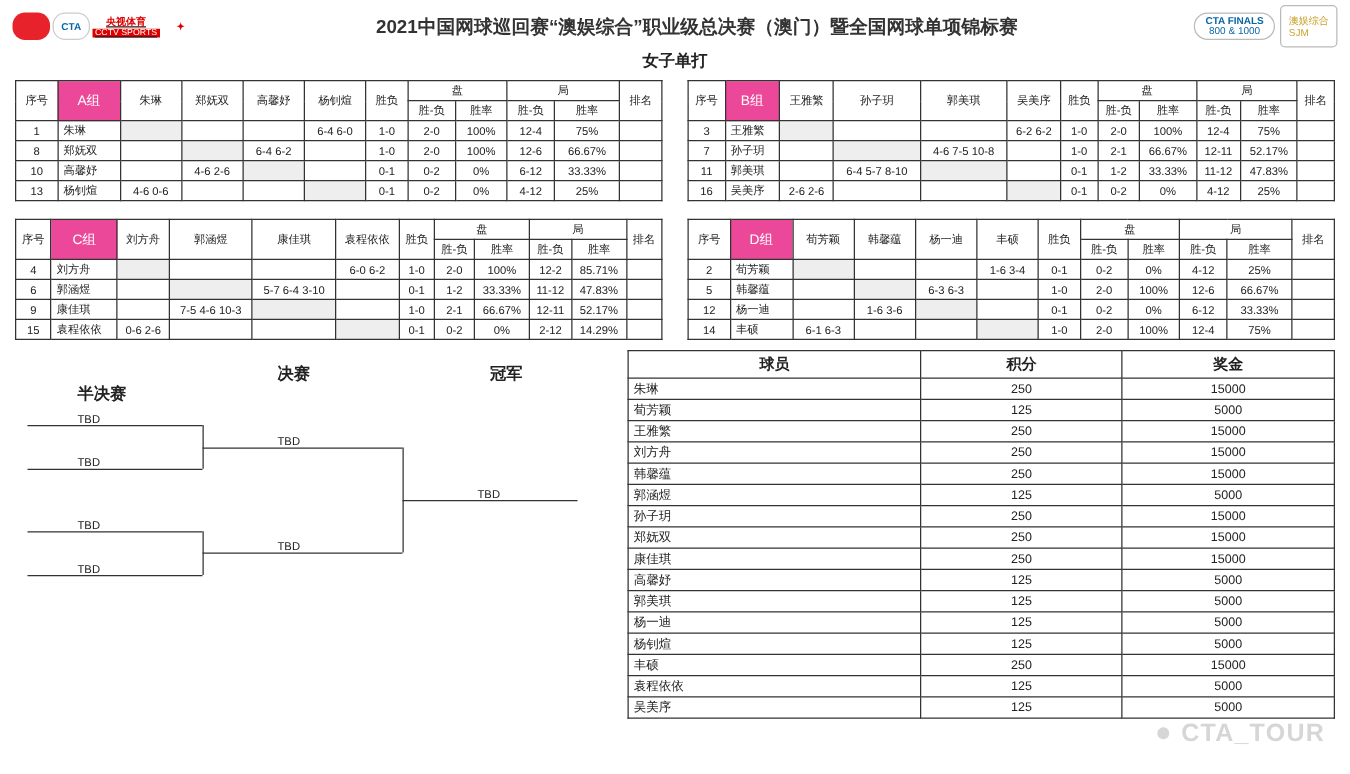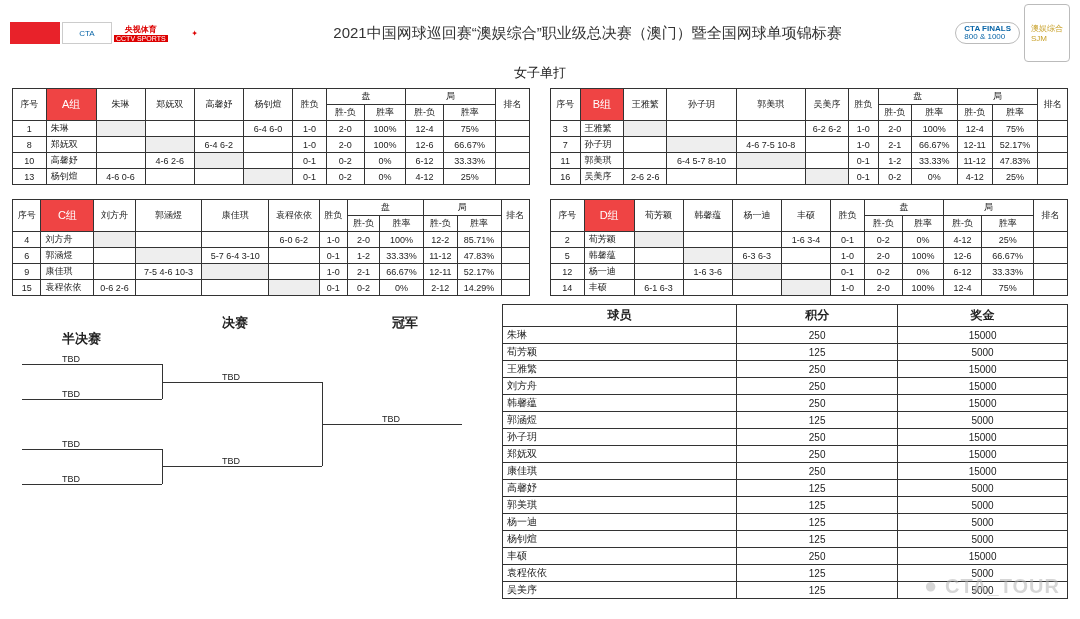--- a/index.html
+++ b/index.html
@@ -1,35 +1,35 @@
 <!DOCTYPE html>
 <html><head>
 <meta charset="utf-8">
 <style>
   *{box-sizing:border-box;margin:0;padding:0;}
   body{font-family:"Microsoft YaHei",Arial,sans-serif;font-size:10px;color:#222;background:#fff;width:1080px;height:619px;position:relative;overflow:hidden;}
   .header{display:flex;align-items:center;padding:4px 10px 2px;gap:6px;}
   .logos-left{display:flex;gap:2px;align-items:center;}
-  .logo-box{width:50px;height:22px;display:flex;align-items:center;justify-content:center;font-size:8px;font-weight:normal;}
+  .logo-box{width:30px;height:22px;display:flex;align-items:center;justify-content:center;font-size:8px;font-weight:bold;border-radius:10px;}
   .logo-red{background:#e8222a;color:#fff;}
   .logo-cta{border:1px solid #ccc;color:#0a66a8;}
-  .cctv{display:flex;flex-direction:column;align-items:center;font-size:8px;}
+  .cctv{display:flex;flex-direction:column;align-items:center;font-size:8px;text-decoration:underline;}
   .cctv-top{color:#d00;font-weight:bold;}
   .cctv-bot{background:#d00;color:#fff;padding:0 2px;font-size:7px;}
-  .title{flex:1;text-align:center;font-size:15px;font-weight:400;color:#333;}
+  .title{flex:1;text-align:center;font-size:15px;font-weight:700;color:#333;}
   .logos-right{display:flex;gap:4px;align-items:center;}
-  .finals-badge{border:1px solid #bbb;border-radius:14px;padding:2px 8px;font-size:8px;color:#0a66a8;display:flex;flex-direction:column;align-items:flex-start;line-height:1;}
-  .sjm-badge{border:1px solid #bbb;border-radius:4px;padding:18px 6px;font-size:8px;color:#c8a028;}
-  .subtitle{text-align:center;font-size:13px;font-weight:normal;margin-bottom:6px;}
+  .finals-badge{border:1px solid #bbb;border-radius:14px;padding:2px 8px;font-size:8px;color:#0a66a8;display:flex;flex-direction:column;align-items:center;line-height:1;}
+  .sjm-badge{border:1px solid #bbb;border-radius:4px;padding:6px 6px;font-size:8px;color:#c8a028;}
+  .subtitle{text-align:center;font-size:13px;font-weight:bold;margin-bottom:6px;}
   .groups-container{display:flex;justify-content:space-between;padding:0 12px;gap:20px;}
   .groups-col{flex:1;display:flex;flex-direction:column;gap:14px;}
   table.group{border-collapse:collapse;width:100%;font-size:9px;}
   table.group th,table.group td{border:1px solid #333;text-align:center;padding:1px 2px;height:16px;white-space:nowrap;}
   table.group th{font-weight:normal;}
-  .group-label{background:#ef4444;color:#fff;font-weight:bold;font-size:11px;padding:2px 8px;}
+  .group-label{background:#ec4899;color:#fff;font-weight:bold;font-size:11px;padding:2px 8px;}
   .bottom-row{display:flex;padding:8px 12px 0;gap:30px;align-items:flex-start;}
   .bracket-area{flex:0 0 460px;position:relative;height:230px;margin-top:10px;}
   .bracket-col-label{font-size:13px;font-weight:bold;position:absolute;}
   .br-line{position:absolute;background:#333;}
   .br-text{position:absolute;font-size:9px;}
   table.standings{border-collapse:collapse;font-size:10px;flex:1;}
   table.standings th,table.standings td{border:1px solid #333;padding:1px 3px;text-align:center;height:15px;}
   table.standings th{font-size:12px;padding:2px 4px;}
   table.standings td:first-child{text-align:left;padding-left:4px;}
   .watermark{position:absolute;right:20px;bottom:20px;font-size:20px;color:rgba(180,180,180,.55);font-weight:bold;letter-spacing:1px;}

